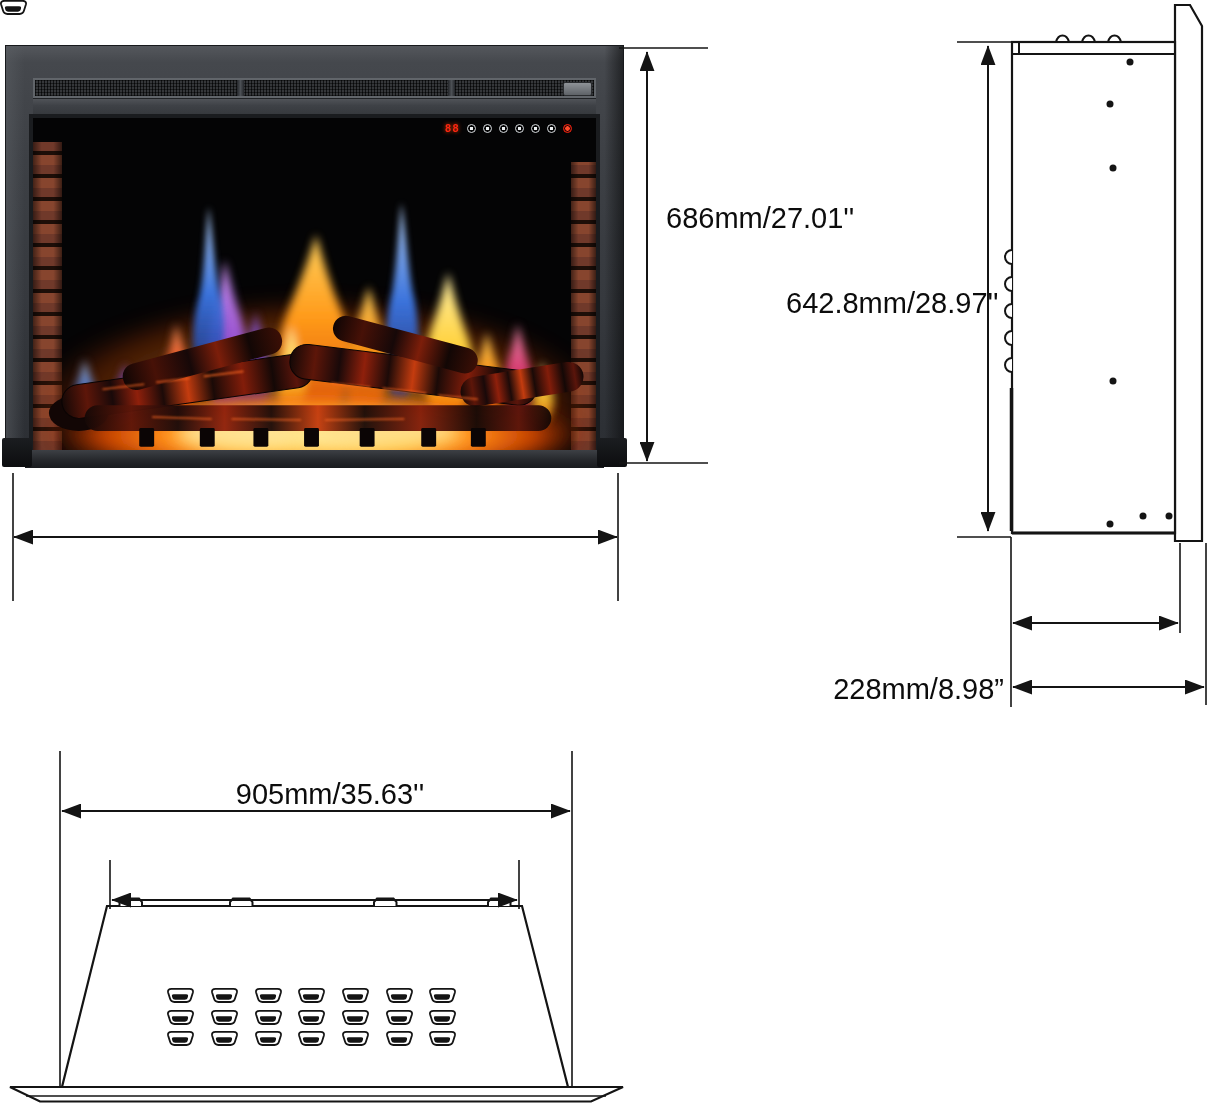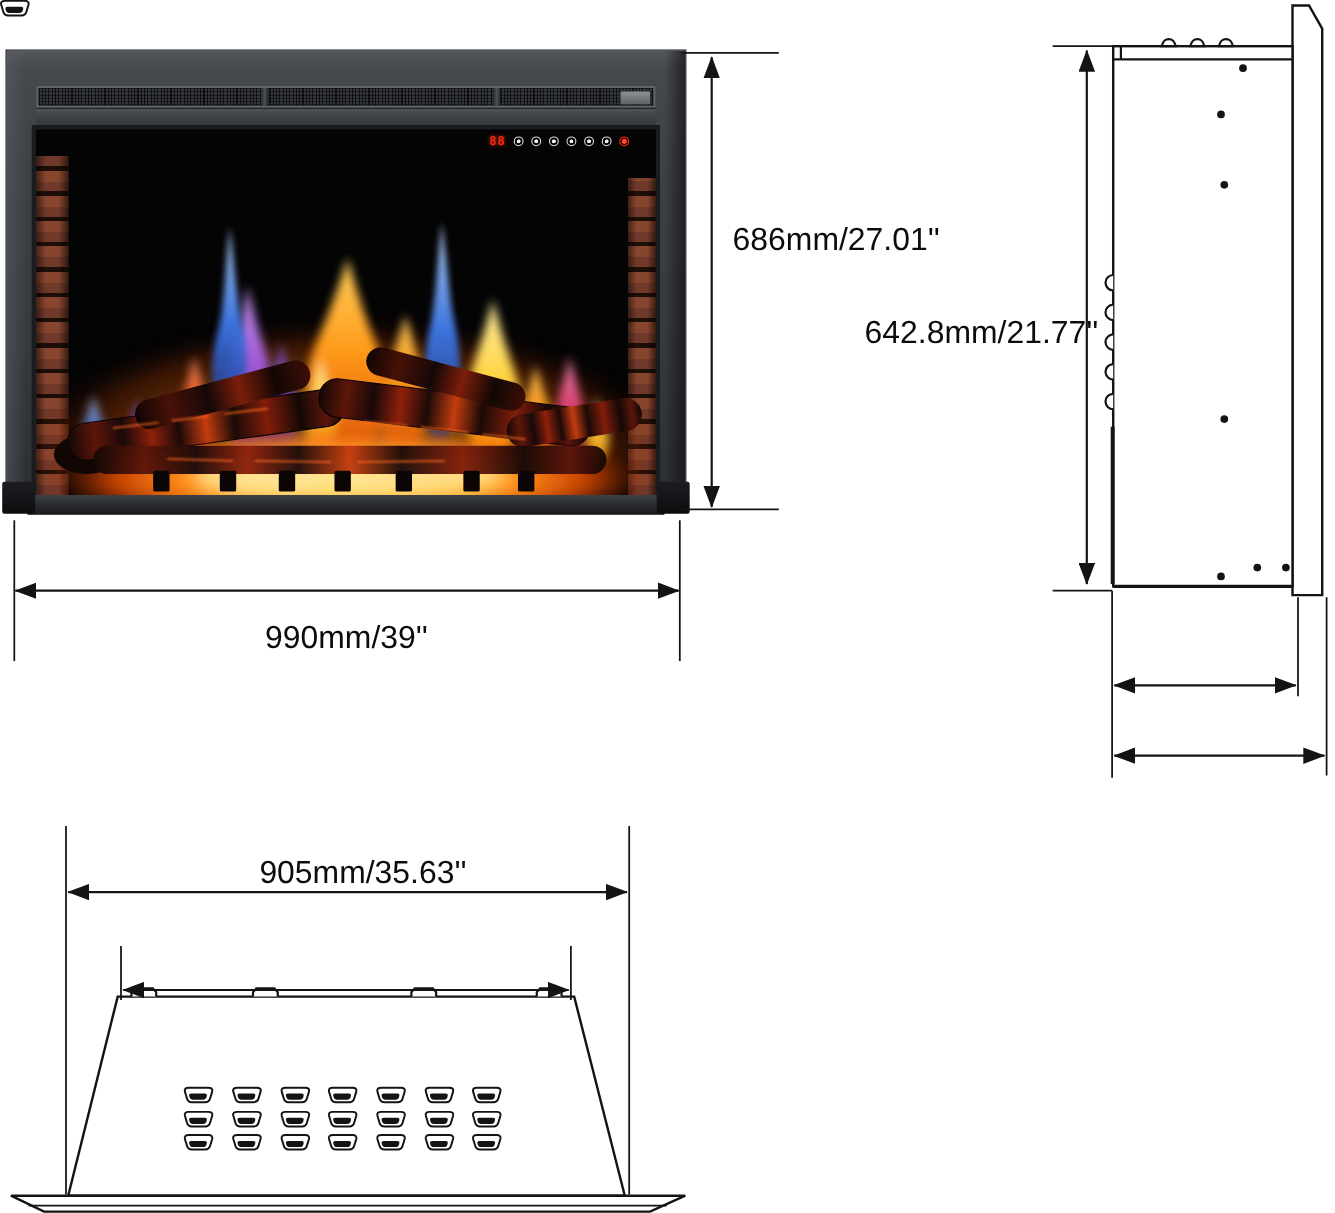--- a/index.html
+++ b/index.html
@@ -308,17 +308,17 @@
       <line x1="14" y1="537" x2="617" y2="537" marker-start="url(#arr)" marker-end="url(#arr)"></line>
       <line x1="988" y1="46" x2="988" y2="531" marker-start="url(#arr)" marker-end="url(#arr)"></line>
       <line x1="1013" y1="623" x2="1178" y2="623" marker-start="url(#arr)" marker-end="url(#arr)"></line>
       <line x1="1013" y1="687" x2="1204" y2="687" marker-start="url(#arr)" marker-end="url(#arr)"></line>
       <line x1="62" y1="811" x2="570" y2="811" marker-start="url(#arr)" marker-end="url(#arr)"></line>
       <line x1="112" y1="900" x2="517" y2="900" marker-start="url(#arr)" marker-end="url(#arr)"></line>
     </g>
   </svg>
 
   <div class="dim-label" style="left:666px;top:202px;">686mm/27.01''</div>
-  <div class="dim-label" style="left:786px;top:287px;">642.8mm/21.77''</div>
-  <div class="dim-label c" style="left:204px;top:564px;width:222px;">990mm/39''</div>
+  <div class="dim-label" style="left:786px;top:287px;">642.8mm/28.97''</div>
+  <div class="dim-label r" style="left:800px;top:673px;width:204px;">228mm/8.98”</div>
   <div class="dim-label c" style="left:226px;top:766px;width:208px;margin-top:12px;">905mm/35.63''</div>
 
 </div>
 
 </body></html>

